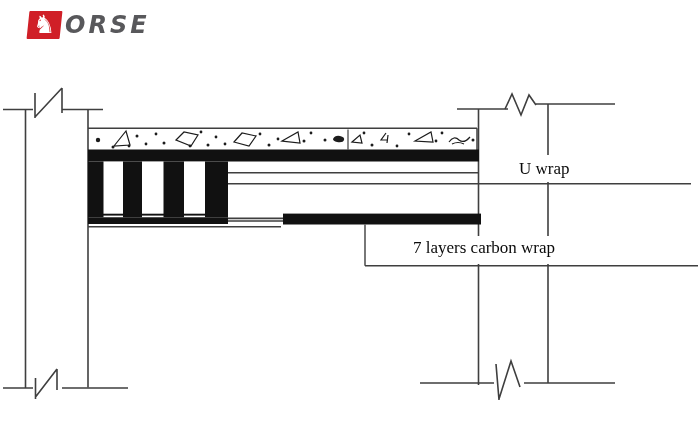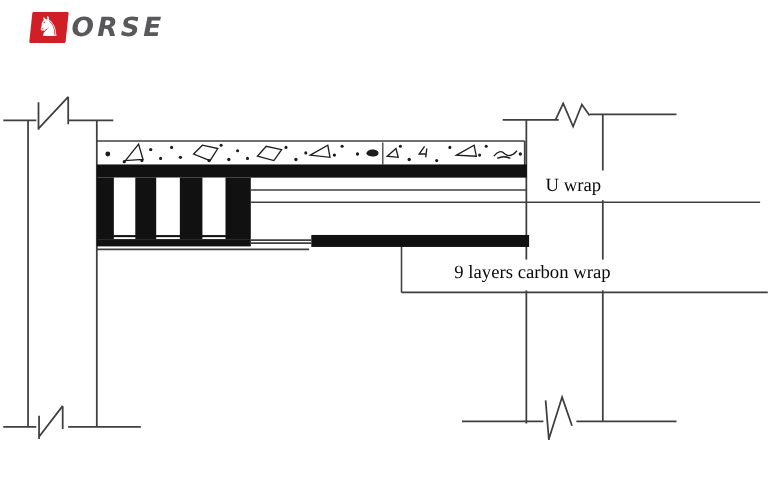--- a/index.html
+++ b/index.html
@@ -29,21 +29,21 @@
   .ln   { stroke:var(--line,#3f3f3f); fill:none; }
   .ink  { fill:var(--ink,#111111); stroke:none; }
   .agg  { stroke:#1c1c1c; fill:none; stroke-width:1.2; }
   .dot  { fill:#1c1c1c; stroke:none; }
   
   .ann {
     position:absolute; background:var(--bg,#ffffff); color:#0a0a0a;
     font-family:"Liberation Serif","DejaVu Serif",serif;
     font-size:17px; white-space:nowrap;
   }
-  .ann-uwrap  { left:491px; top:155px; height:27px; line-height:27px; padding:0 5px; }
+  .ann-uwrap  { left:514px; top:155px; height:27px; line-height:27px; padding:0 5px; }
   .ann-carbon { left:408px; top:236px; height:28px; line-height:23px; padding:0 5px; }
 </style>
 </head>
 <body>
 
 <div class="stage">
 
   <div class="logo">
     <span class="logo-h">
       <span class="knight">♞</span>
@@ -132,15 +132,15 @@
       <path class="ln" stroke-width="1.4" d="M228 172.8 H478.5"></path>
       <path class="ln" stroke-width="1.4" d="M228 183.8 H691"></path>
     </g>
 
     <g>
       <path class="ln" stroke-width="1.4" d="M365 224.5 V265.8 M365 265.8 H698"></path>
     </g>
   </svg>
 
   <div class="ann ann-uwrap">U wrap</div>
-  <div class="ann ann-carbon">9 layers carbon wrap</div>
+  <div class="ann ann-carbon">7 layers carbon wrap</div>
 
 </div>
 
 </body></html>

